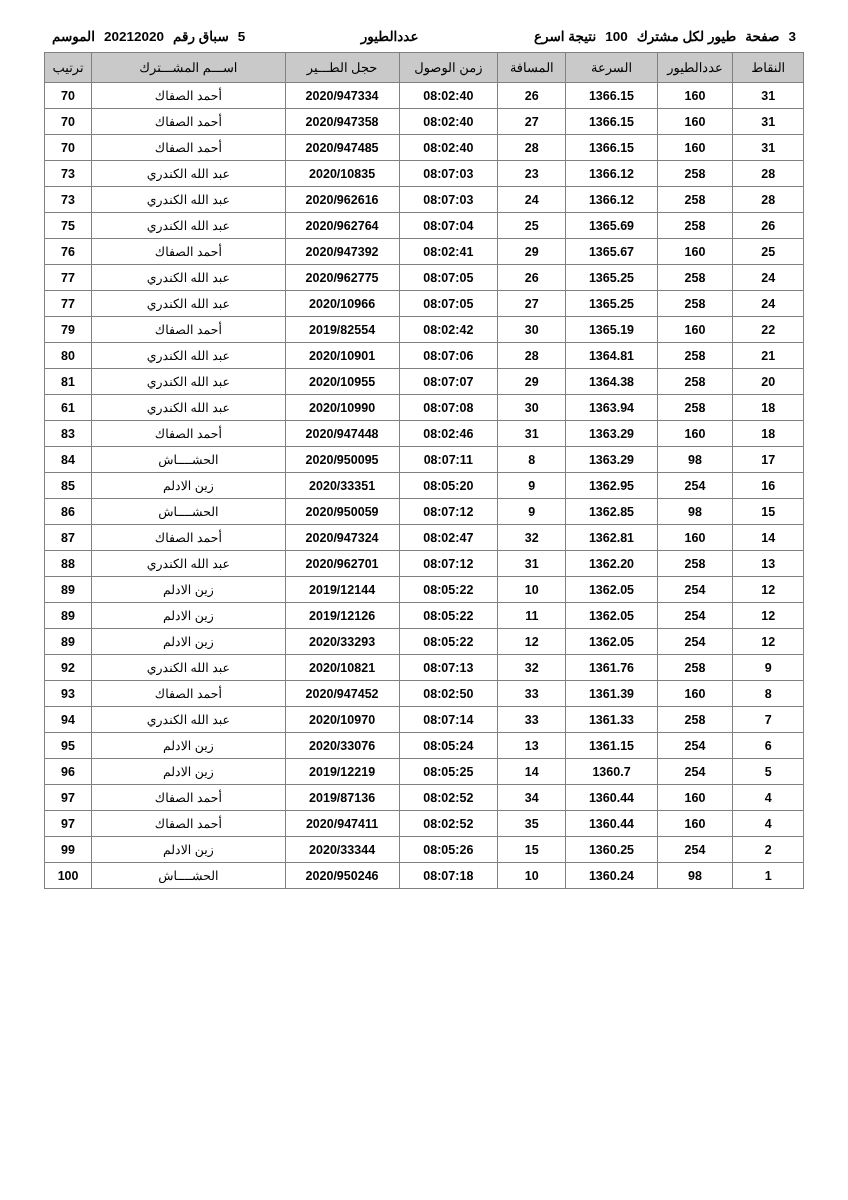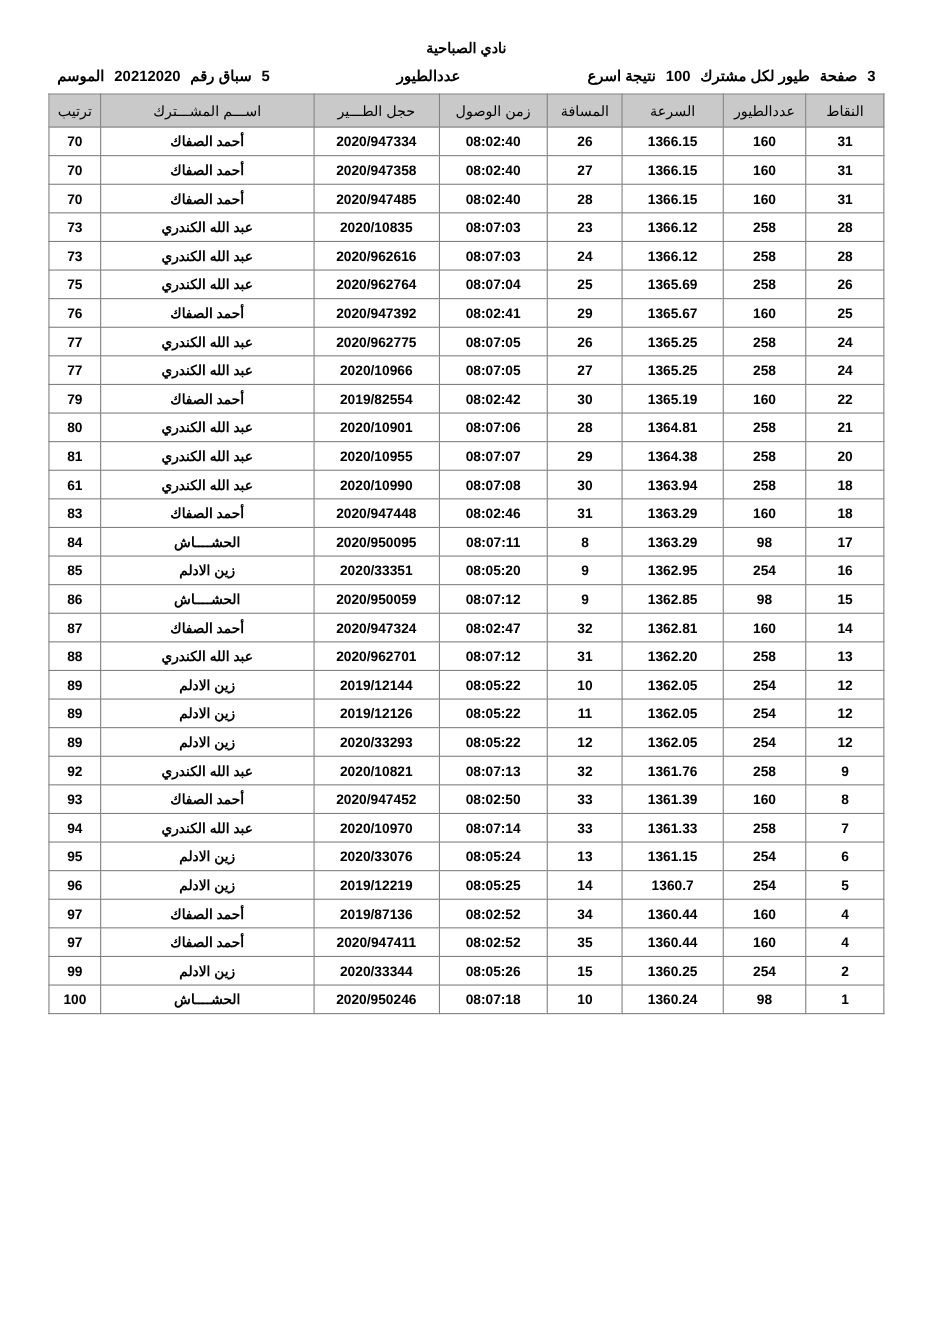--- a/index.html
+++ b/index.html
@@ -67,21 +67,21 @@
     font-weight: normal;
     font-size: 13px;
     height: 29px;
     letter-spacing: 0.5px;
   }
   td.rank, td.num {
     font-weight: bold;
     font-family: "Liberation Sans", sans-serif;
   }
   td.name {
-    font-weight: bold;
+    font-weight: normal;
     text-align: center;
     font-size: 12px;
   }
   td.ring, td.arrival {
     font-weight: bold;
     font-size: 12.5px;
   }
   col.c-rank   { width: 6.2%; }
   col.c-name   { width: 25.5%; }
   col.c-ring   { width: 15.0%; }
@@ -89,21 +89,20 @@
   col.c-dist   { width: 9.0%; }
   col.c-speed  { width: 12.0%; }
   col.c-birds  { width: 10.0%; }
   col.c-points { width: 9.3%; }
 </style>
 </head>
 <body>
 
 <div class="page">
 
-  <div class="club-title">نادي الصباحية</div>
 
   <div class="meta-row">
     <div class="meta-left">
       <span>3</span>
       <span>صفحة</span>
       <span>طيور لكل مشترك</span>
       <span>100</span>
       <span>نتيجة اسرع</span>
     </div>
     <div class="meta-mid">عددالطيور</div>

